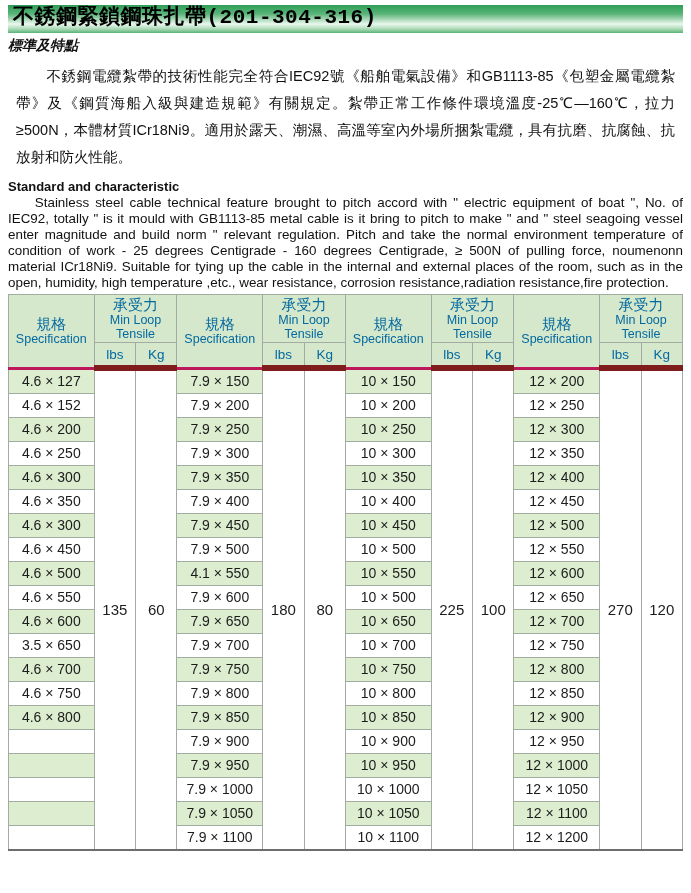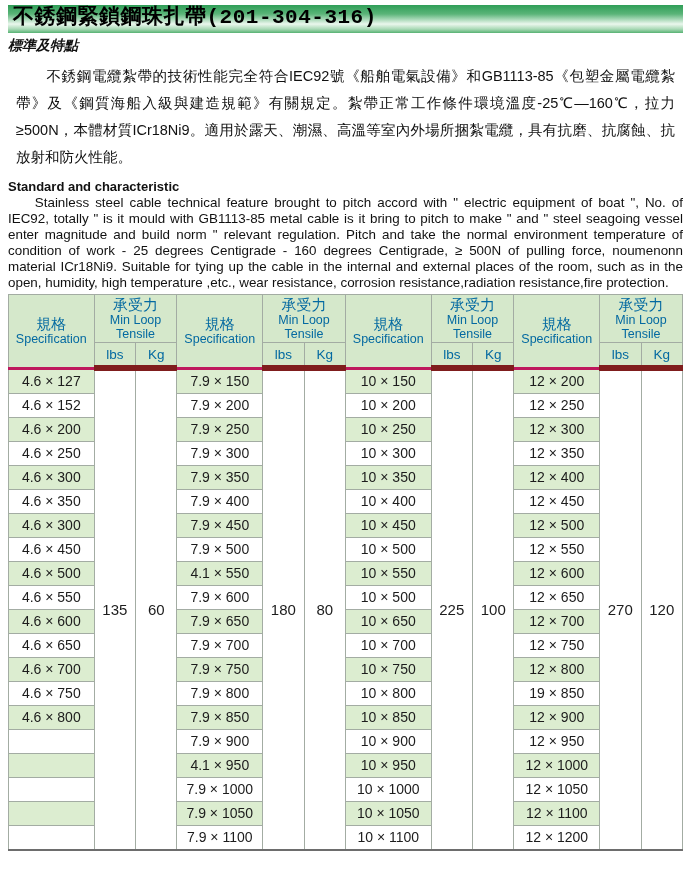--- a/index.html
+++ b/index.html
@@ -206,52 +206,52 @@
           <td class="spec">10 × 500</td>
           <td class="spec">12 × 650</td>
         </tr>
         <tr>
           <td class="spec">4.6 × 600</td>
           <td class="spec">7.9 × 650</td>
           <td class="spec">10 × 650</td>
           <td class="spec">12 × 700</td>
         </tr>
         <tr>
-          <td class="spec">4.6 × 650</td>
+          <td class="spec">3.5 × 650</td>
           <td class="spec">7.9 × 700</td>
           <td class="spec">10 × 700</td>
           <td class="spec">12 × 750</td>
         </tr>
         <tr>
           <td class="spec">4.6 × 700</td>
           <td class="spec">7.9 × 750</td>
           <td class="spec">10 × 750</td>
           <td class="spec">12 × 800</td>
         </tr>
         <tr>
           <td class="spec">4.6 × 750</td>
           <td class="spec">7.9 × 800</td>
           <td class="spec">10 × 800</td>
-          <td class="spec">19 × 850</td>
+          <td class="spec">12 × 850</td>
         </tr>
         <tr>
           <td class="spec">4.6 × 800</td>
           <td class="spec">7.9 × 850</td>
           <td class="spec">10 × 850</td>
           <td class="spec">12 × 900</td>
         </tr>
         <tr>
           <td class="spec"></td>
           <td class="spec">7.9 × 900</td>
           <td class="spec">10 × 900</td>
           <td class="spec">12 × 950</td>
         </tr>
         <tr>
           <td class="spec"></td>
-          <td class="spec">4.1 × 950</td>
+          <td class="spec">7.9 × 950</td>
           <td class="spec">10 × 950</td>
           <td class="spec">12 × 1000</td>
         </tr>
         <tr>
           <td class="spec"></td>
           <td class="spec">7.9 × 1000</td>
           <td class="spec">10 × 1000</td>
           <td class="spec">12 × 1050</td>
         </tr>
         <tr>

